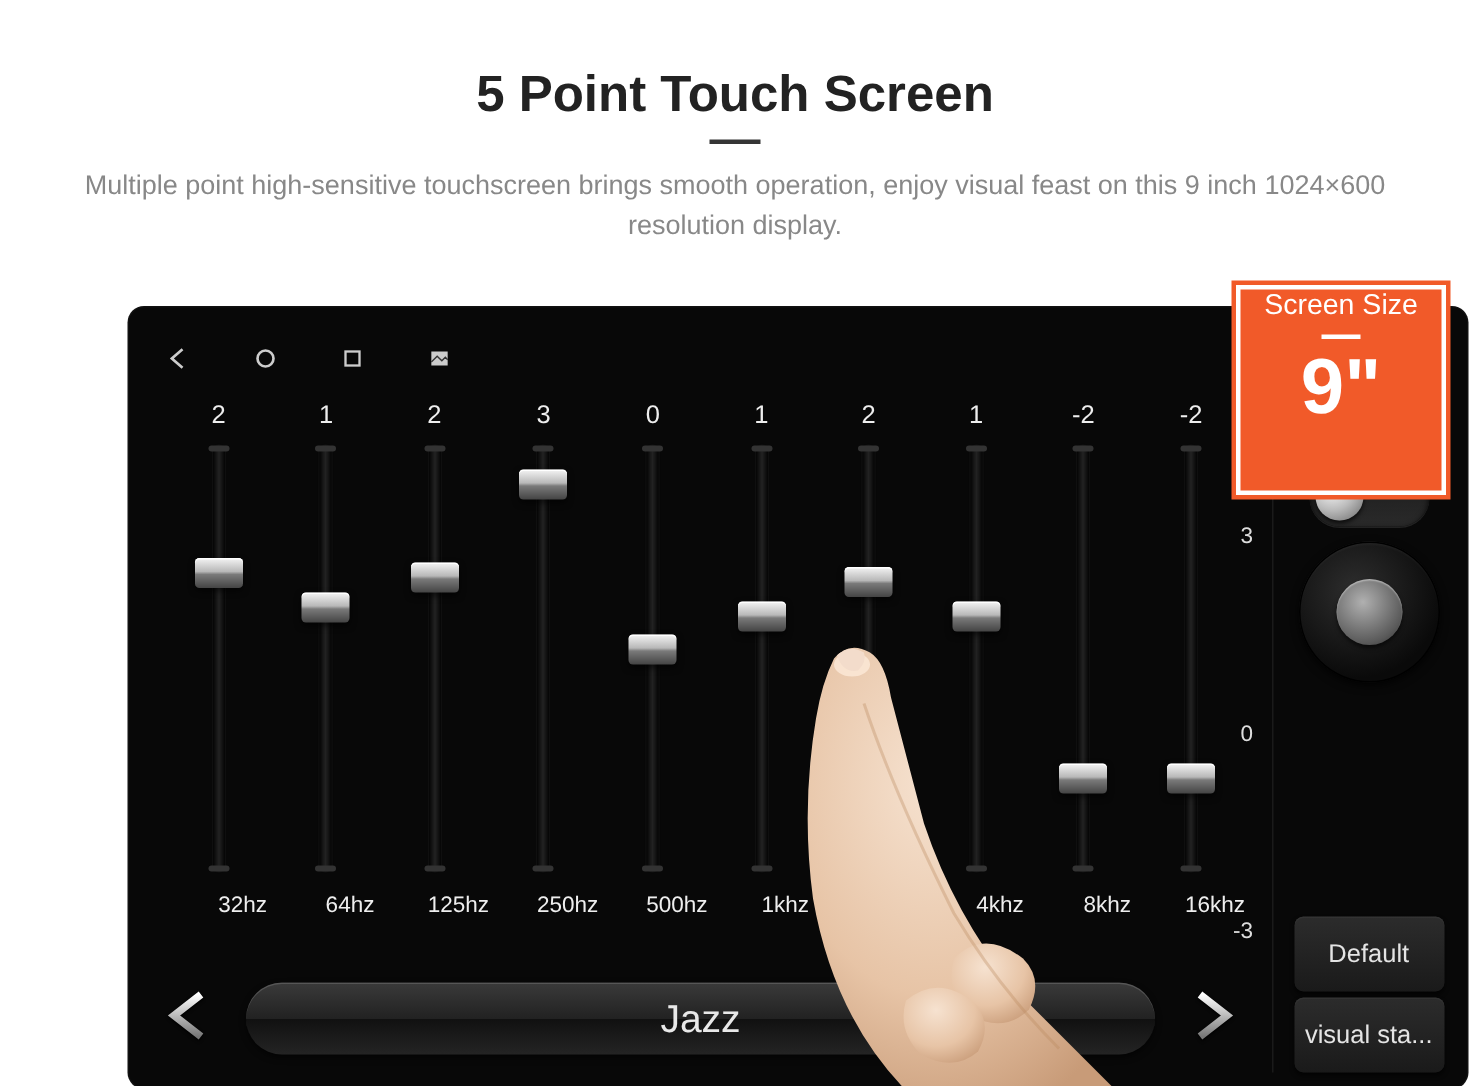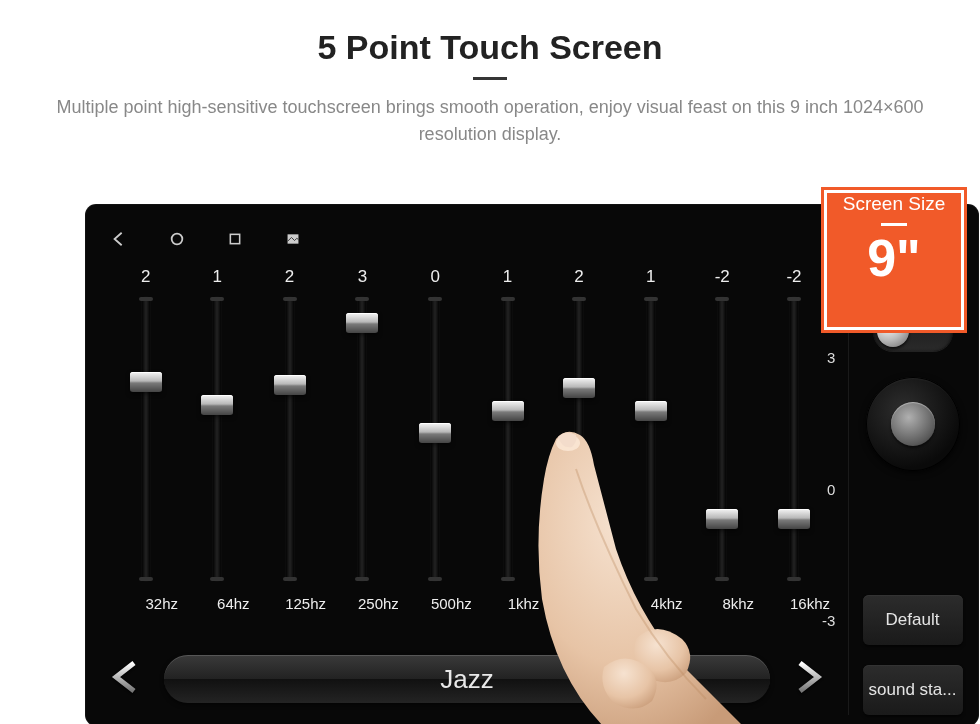--- a/index.html
+++ b/index.html
@@ -5,21 +5,21 @@
   * { margin: 0; padding: 0; box-sizing: border-box; }
   body {
     width: 980px;
     height: 724px;
     font-family: -apple-system, BlinkMacSystemFont, "Segoe UI", Arial, sans-serif;
     background: #fff;
     overflow: hidden;
     position: relative;
   }
   .hero {
-    padding: 28px 40px 10px;
+    padding: 44px 40px 10px;
     text-align: center;
   }
   .hero-title {
     font-size: 34px;
     font-weight: 700;
     color: #222;
   }
   .hero-underline {
     width: 34px;
     height: 3px;
@@ -176,21 +176,21 @@
   }
   .side-panel {
     position: absolute;
     right: 0;
     top: 58px;
     width: 130px;
     bottom: 10px;
     display: flex;
     flex-direction: column;
     align-items: center;
-    gap: 20px;
+    gap: 4px;
     padding-right: 14px;
     border-left: 1px solid #1a1a1a;
     padding-left: 12px;
   }
   .toggle {
     width: 80px;
     height: 40px;
     border-radius: 20px;
     background: linear-gradient(#1a1a1a, #2a2a2a);
     box-shadow: inset 0 2px 4px #000, 0 1px 0 #222;
@@ -432,21 +432,21 @@
 
   <div class="side-panel">
     <div class="toggle">
       <div class="toggle-knob"></div>
     </div>
     <div class="dial">
       <div class="dial-inner"></div>
     </div>
     <div style="flex:1"></div>
     <div class="side-btn">Default</div>
-    <div class="side-btn">sound sta...</div>
+    <div class="side-btn">visual sta...</div>
   </div>
 
   <svg class="hand" viewBox="0 0 260 300">
     <defs>
       <radialGradient id="skin" cx="40%" cy="30%" r="80%">
         <stop offset="0%" stop-color="#f6e2d0"></stop>
         <stop offset="60%" stop-color="#e7c4a6"></stop>
         <stop offset="100%" stop-color="#c89b78"></stop>
       </radialGradient>
     </defs>

